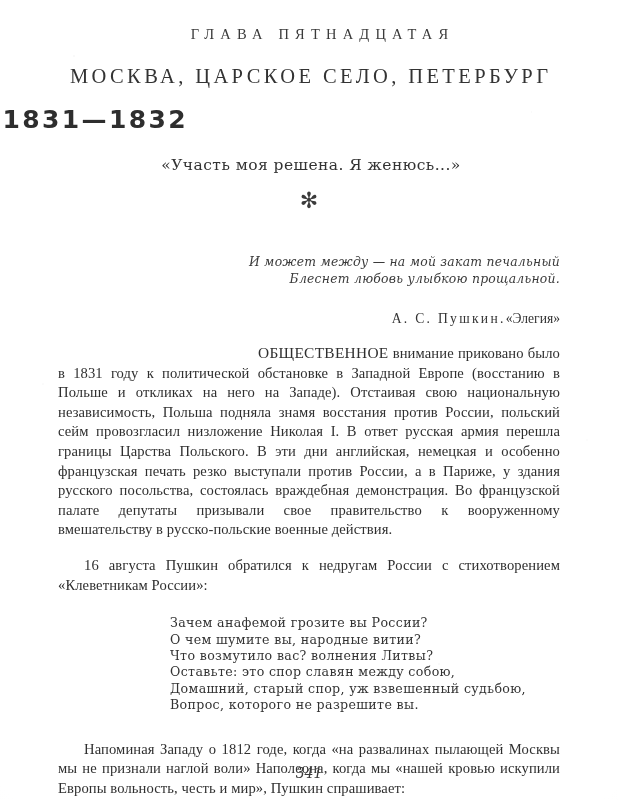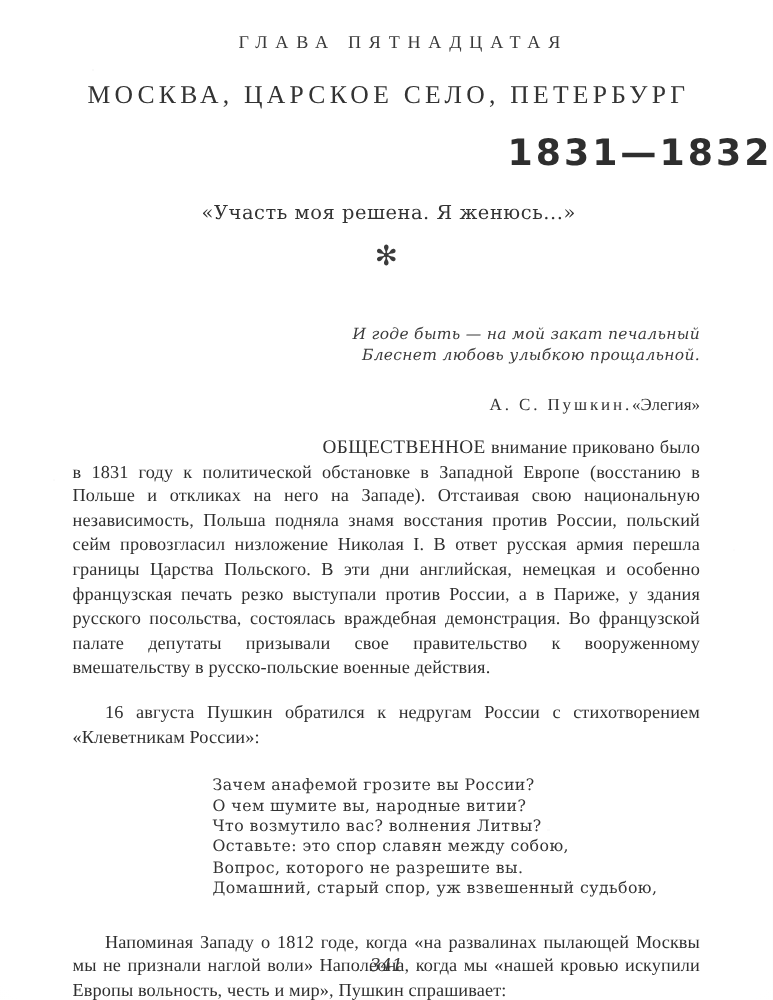--- a/index.html
+++ b/index.html
@@ -59,23 +59,23 @@
     font-family: "Liberation Serif", serif;
     font-size: 20.5px;
     letter-spacing: 3.4px;
     text-indent: 3.4px;
     color: #333;
     font-weight: 400;
     white-space: nowrap;
   }
   .chapter-years {
     margin: 17px 0 0 0;
-    text-align: right;
+    text-align: left;
     font-family: "DejaVu Sans", sans-serif;
-    font-size: 29px;
+    font-size: 25px;
     font-weight: 700;
     letter-spacing: 2.4px;
     text-indent: 2.4px;
     color: #2e2e2e;
   }
   .chapter-subtitle {
     margin: 22px 0 0 4px;
     text-align: center;
     font-family: "DejaVu Serif", serif;
     font-size: 15.5px;
@@ -182,40 +182,40 @@
 
     <h1 class="chapter-title">МОСКВА, ЦАРСКОЕ СЕЛО, ПЕТЕРБУРГ</h1>
 
     <h2 class="chapter-years">1831—1832</h2>
 
     <p class="chapter-subtitle">«Участь моя решена. Я женюсь...»</p>
 
     <div class="ornament">✻</div>
 
     <div class="epigraph">
-      <div class="epigraph-line">И годе быть — на мой закат печальный</div>
+      <div class="epigraph-line">И может между — на мой закат печальный</div>
       <div class="epigraph-line">Блеснет любовь улыбкою прощальной.</div>
       <div class="epigraph-source">
         <span class="spaced">А. С. Пушкин.</span><span>«Элегия»</span>
       </div>
     </div>
 
     <p class="body-block para-first">
       <span class="lead-pad"></span><span class="lead">ОБЩЕСТВЕННОЕ</span><span> внимание приковано было в 1831 году к политической обстановке в Западной Европе (восстанию в Польше и откликах на него на Западе). Отстаивая свою национальную независимость, Польша подняла знамя восстания против России, польский сейм провозгласил низложение Николая I. В ответ русская армия перешла границы Царства Польского. В эти дни английская, немецкая и особенно французская печать резко выступали против России, а в Париже, у здания русского посольства, состоялась враждебная демонстрация. Во французской палате депутаты призывали свое правительство к вооруженному вмешательству в русско-польские военные действия.</span>
     </p>
 
     <p class="body-block indent">16 августа Пушкин обратился к недругам России с стихотворением «Клеветникам России»:</p>
 
     <div class="verse">
       <div class="verse-line">Зачем анафемой грозите вы России?</div>
       <div class="verse-line">О чем шумите вы, народные витии?</div>
       <div class="verse-line">Что возмутило вас? волнения Литвы?</div>
       <div class="verse-line">Оставьте: это спор славян между собою,</div>
+      <div class="verse-line">Домашний, старый спор, уж взвешенный судьбою,</div>
       <div class="verse-line">Вопрос, которого не разрешите вы.</div>
-      <div class="verse-line">Домашний, старый спор, уж взвешенный судьбою,</div>
     </div>
 
     <p class="body-block indent" style="margin-top:26px">Напоминая Западу о 1812 годе, когда «на развалинах пылающей Москвы мы не признали наглой воли» Наполеона, когда мы «нашей кровью искупили Европы вольность, честь и мир», Пушкин спрашивает:</p>
 
   </div>
 
   <div class="folio">341</div>
 </div>
 
 </body></html>

